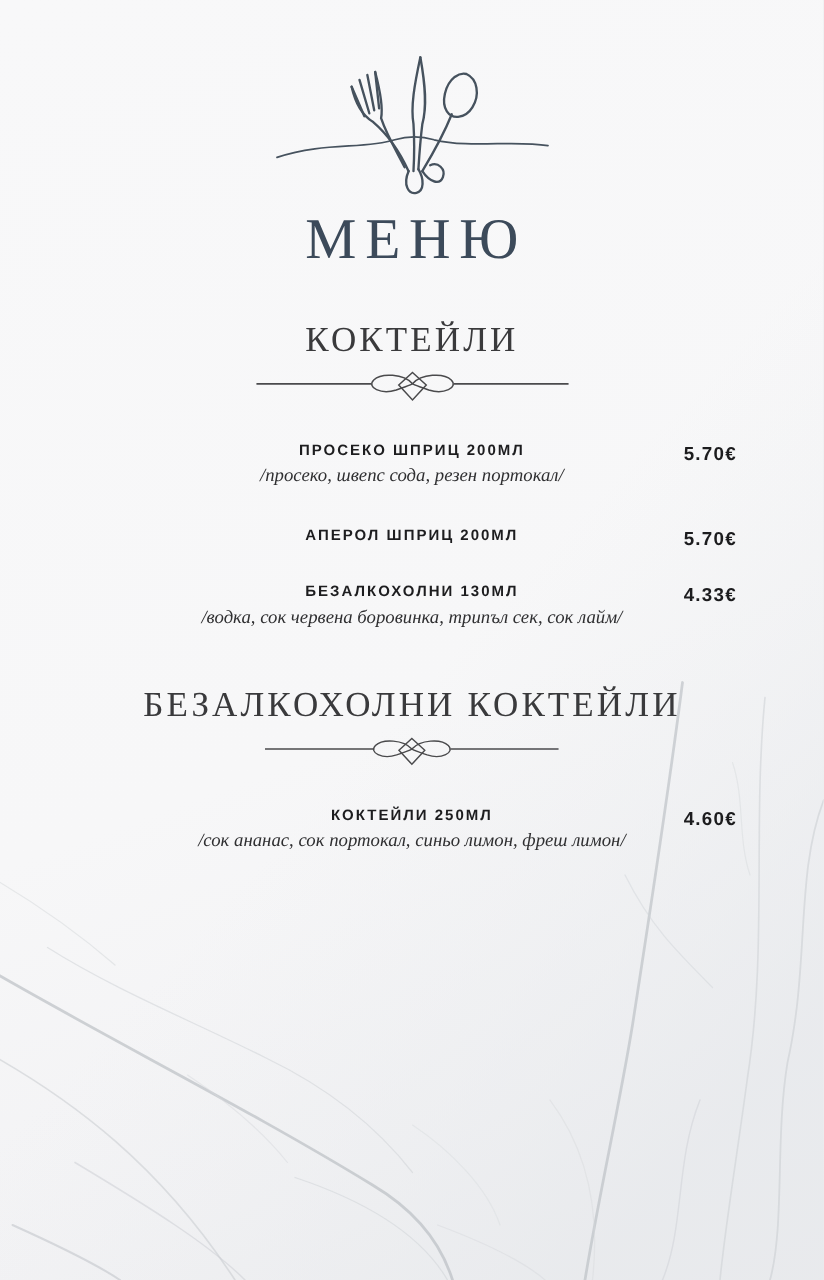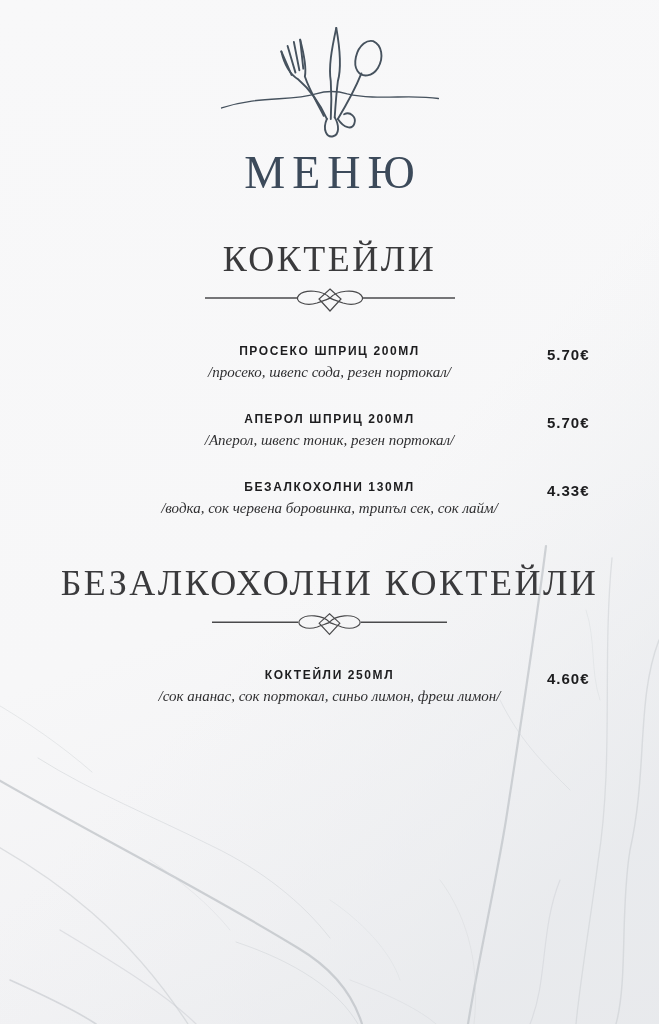--- a/index.html
+++ b/index.html
@@ -15,41 +15,41 @@
   }
   .marble-bg {
     position: absolute;
     inset: 0;
     z-index: 0;
     pointer-events: none;
   }
   .content {
     position: relative;
     z-index: 1;
-    padding-top: 20px;
+    padding-top: 38px;
     text-align: center;
   }
   .logo-wrap { line-height: 0; }
   .logo-wrap svg { display: inline-block; }
   .menu-title {
     margin-top: 2px;
     font-family: "Liberation Serif", serif;
     font-weight: 400;
     font-size: 46px;
     letter-spacing: 7px;
     color: #3c4a5a;
     line-height: 1;
     text-indent: 7px; 
   }
   .section { margin-top: 44px; }
   .section + .section { margin-top: 46px; }
   .section-title {
     font-family: "Liberation Serif", serif;
     font-weight: 400;
-    font-size: 36px;
+    font-size: 28px;
     letter-spacing: 2.5px;
     color: #3a3a3c;
     line-height: 1.1;
   }
   .divider { margin: 7px auto 0; line-height: 0; }
   .items { margin-top: 27px; }
   .menu-item {
     position: relative;
     width: 520px;
     margin: 0 auto 30px;
@@ -163,21 +163,20 @@
       </div>
 
       <div class="items">
         <div class="menu-item">
           <div class="item-name">ПРОСЕКО ШПРИЦ 200МЛ</div>
           <div class="item-desc">/просеко, швепс сода, резен портокал/</div>
           <div class="item-price">5.70€</div>
         </div>
         <div class="menu-item">
           <div class="item-name">АПЕРОЛ ШПРИЦ 200МЛ</div>
-          <div class="item-desc">/Аперол, швепс тоник, резен портокал/</div>
           <div class="item-price">5.70€</div>
         </div>
         <div class="menu-item">
           <div class="item-name">БЕЗАЛКОХОЛНИ 130МЛ</div>
           <div class="item-desc">/водка, сок червена боровинка, трипъл сек, сок лайм/</div>
           <div class="item-price">4.33€</div>
         </div>
       </div>
     </div>
 

